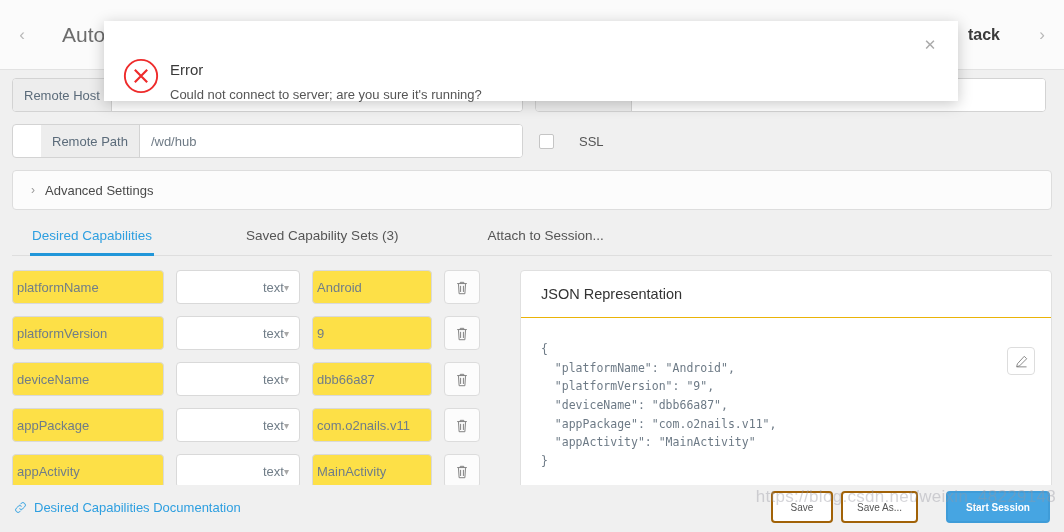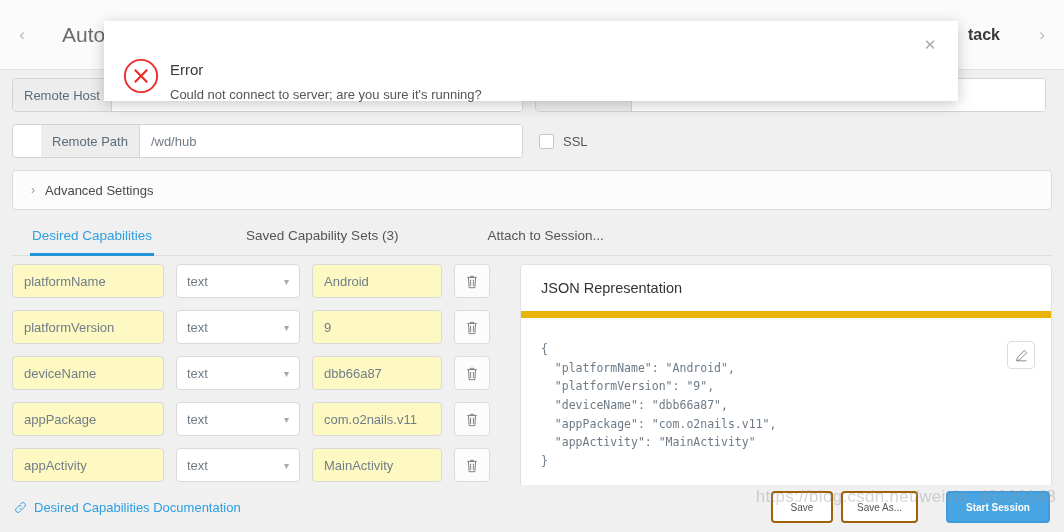--- a/index.html
+++ b/index.html
@@ -70,21 +70,21 @@
     padding: 0 11px; font-size: 13px;
     color: #6f7b86;
     font-family: "Liberation Sans", sans-serif;
     background: #fff; min-width: 0;
   }
   .ig-host { width: 511px; }
   .ig-port { width: 511px; }
   .ig-path { width: 511px; padding-left: 28px; }
 
   .ssl-wrap {
-    display: flex; align-items: center; gap: 9px;
+    display: flex; align-items: center; gap: 25px;
     height: 34px; padding-left: 4px;
   }
   .ssl-box {
     width: 15px; height: 15px;
     border: 1px solid #c5c5c5; border-radius: 2px;
     background: #fff; cursor: pointer;
   }
   .ssl-label { color: #555; font-size: 13px; }
 
   
@@ -101,53 +101,53 @@
   .adv-chevron {
     color: #9a9a9a; font-size: 12px; margin-right: 10px;
     display: inline-block;
   }
   .adv-label { color: #4a4a4a; font-size: 13px; }
 
   
   .tabs {
     display: flex;
     border-bottom: 1px solid #dedede;
-    margin-bottom: 8px;
+    margin-bottom: 14px;
   }
   .tab {
     font-size: 13.5px; color: #555;
     padding: 6px 2px 10px 2px;
     cursor: pointer; white-space: nowrap;
     border-bottom: 3px solid transparent;
     margin-bottom: -1px;
   }
   .tab:nth-child(1) { margin-left: 18px; }
   .tab:nth-child(2) { margin-left: 90px; }
   .tab:nth-child(3) { margin-left: 85px; }
   .tab.active { color: #2e9fe0; border-bottom-color: #2196d9; }
 
   
   .caps-area { display: flex; gap: 16px; }
   .caps-list { width: 492px; }
   .cap-row { display: flex; gap: 12px; margin-bottom: 12px; }
   .cap-input {
     height: 34px; border: 1px solid #d9d9d9; border-radius: 4px;
-    background: #fef9c3; font-size: 13px; color: #707d88;
-    padding: 0 11px; outline: 0;
+    background: #fde047; font-size: 13px; color: #707d88;
+    padding: 0 4px; outline: 0;
     font-family: "Liberation Sans", sans-serif;
     display: flex; align-items: center;
   }
   .cap-name { width: 152px; }
-  .cap-value { width: 130px; }
+  .cap-value { width: 120px; }
   .cap-select {
     width: 124px; height: 34px;
     border: 1px solid #d9d9d9; border-radius: 4px;
     background: #fff; font-size: 13px; color: #707d88;
     padding: 0 10px;
-    display: flex; align-items: center; justify-content: space-between;
+    display: flex; align-items: center; justify-content: flex-end;
     cursor: pointer;
   }
   .sel-chev { color: #a8a8a8; font-size: 10px; }
   .cap-del {
     width: 36px; height: 34px;
     border: 1px solid #dcdcdc; border-radius: 4px;
     background: #fcfcfc;
     display: flex; align-items: center; justify-content: center;
     cursor: pointer;
   }
@@ -157,21 +157,21 @@
     flex: 1;
     background: #fff;
     border: 1px solid #e0e0e0;
     border-radius: 4px;
     height: 228px;
     position: relative;
     overflow: hidden;
   }
   .json-head {
     padding: 15px 20px;
-    border-bottom: 7px solid #eab308;
+    border-bottom: 1px solid #eab308;
     font-size: 14.5px; color: #333;
   }
   .json-body {
     padding: 22px 20px;
     font-family: "DejaVu Sans Mono", monospace;
     font-size: 11.5px;
     line-height: 1.62;
     color: #6d7a86;
     white-space: pre;
   }

